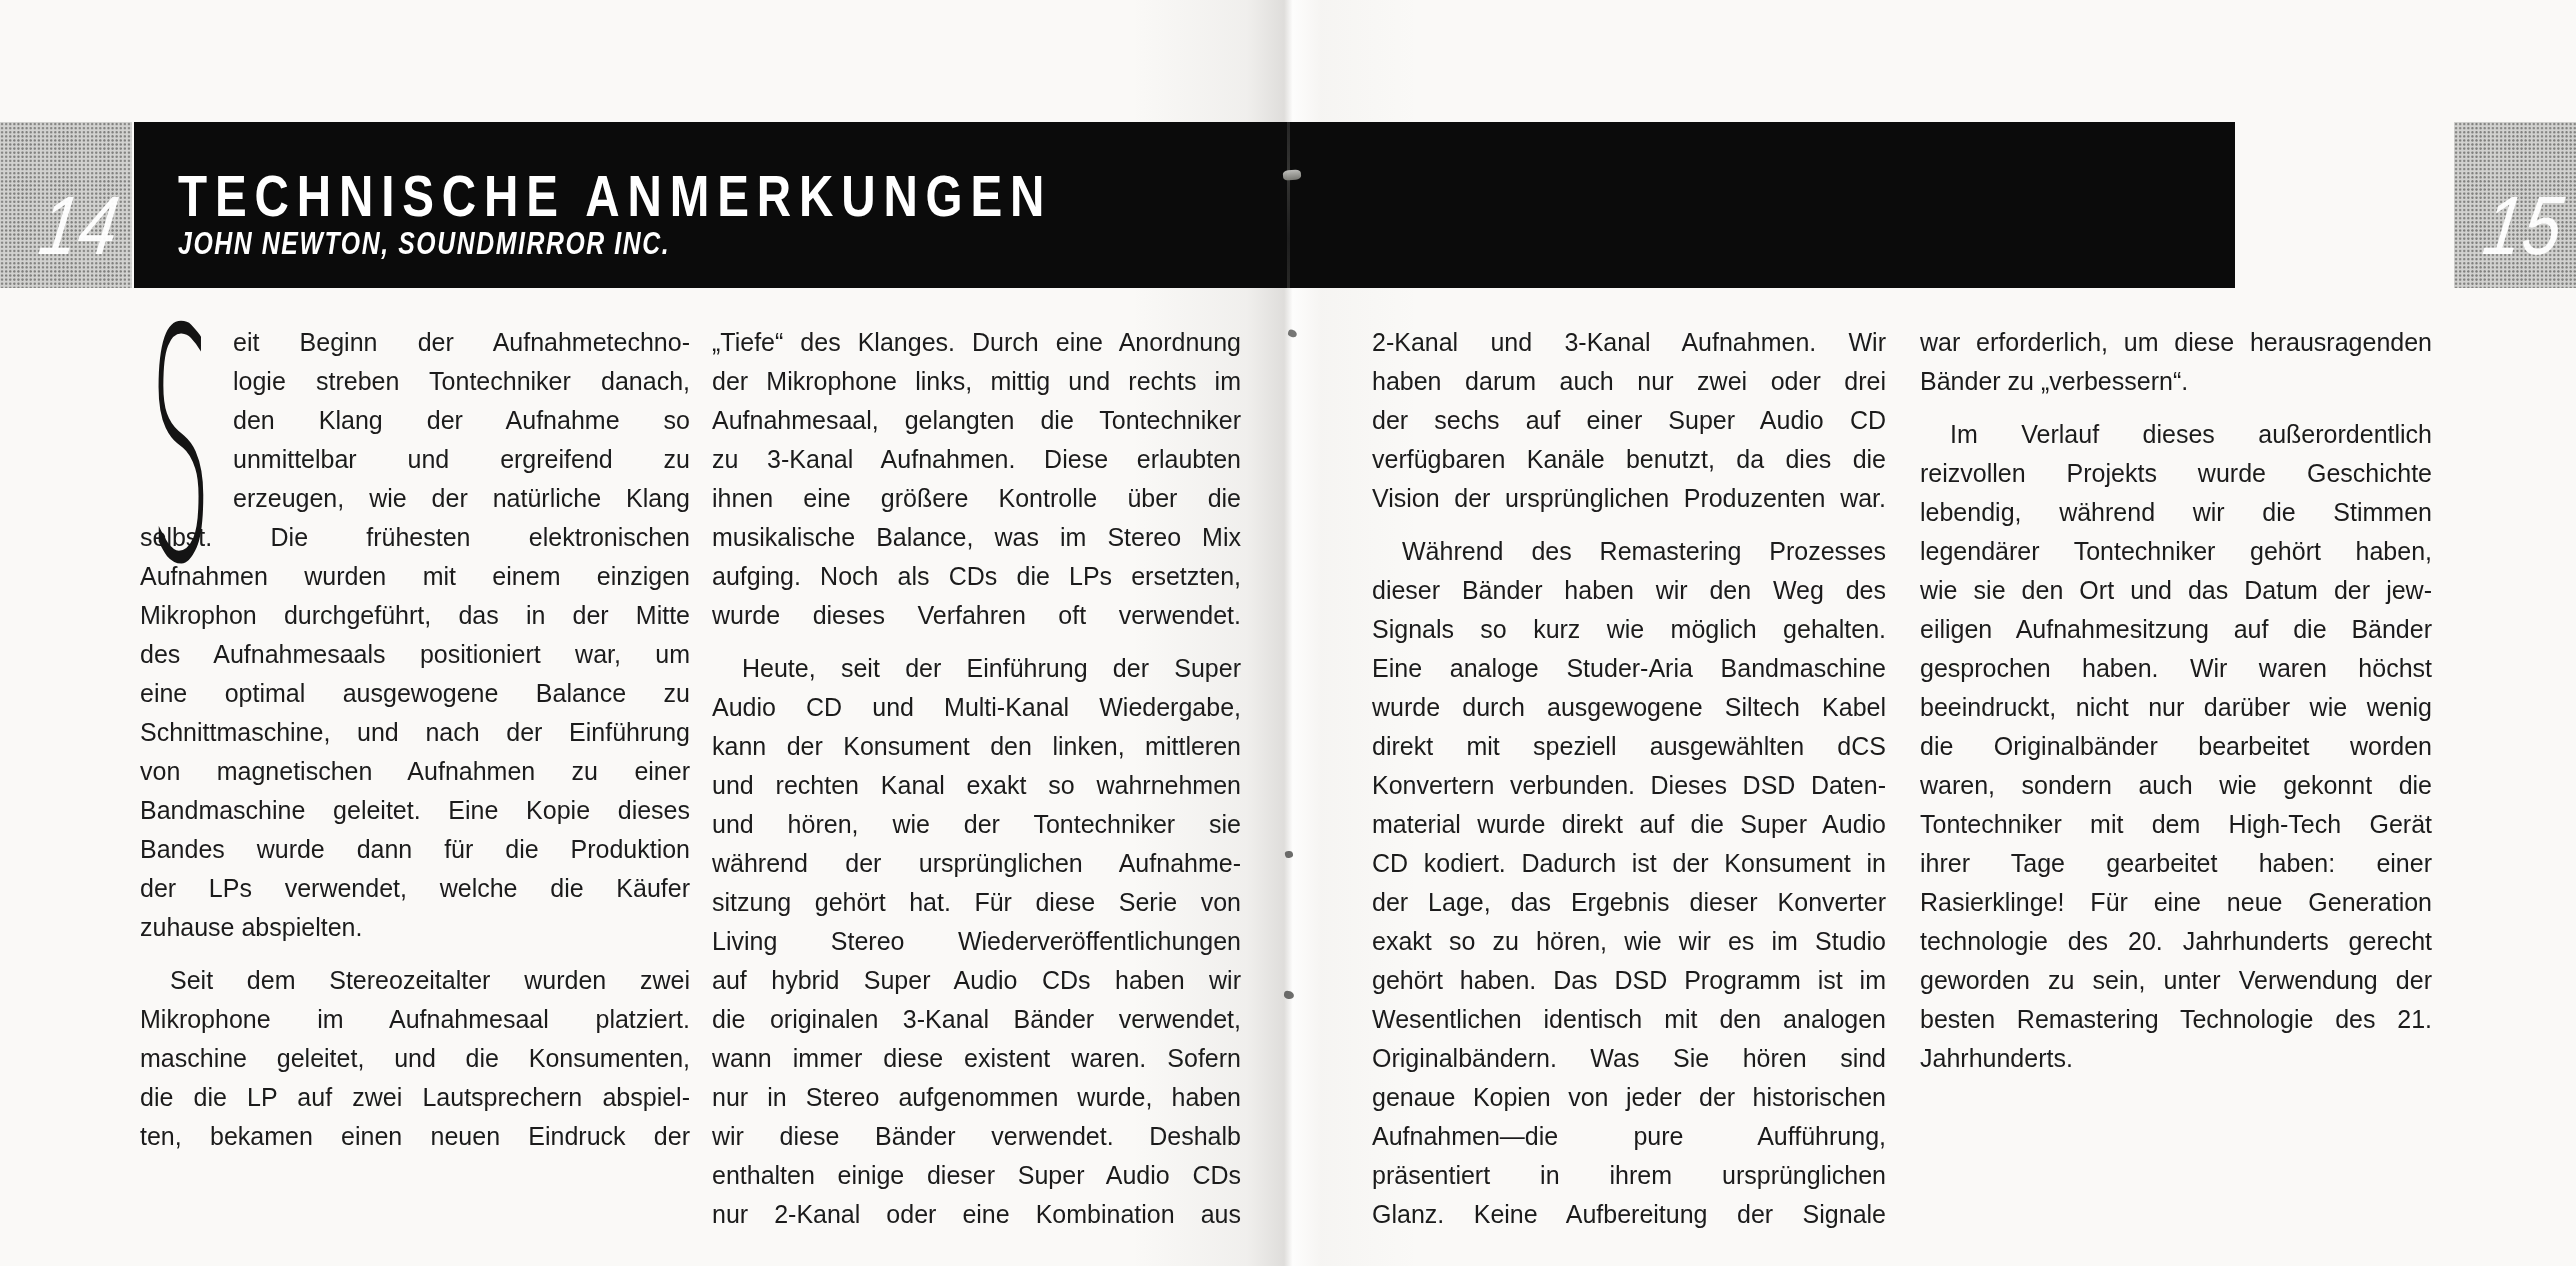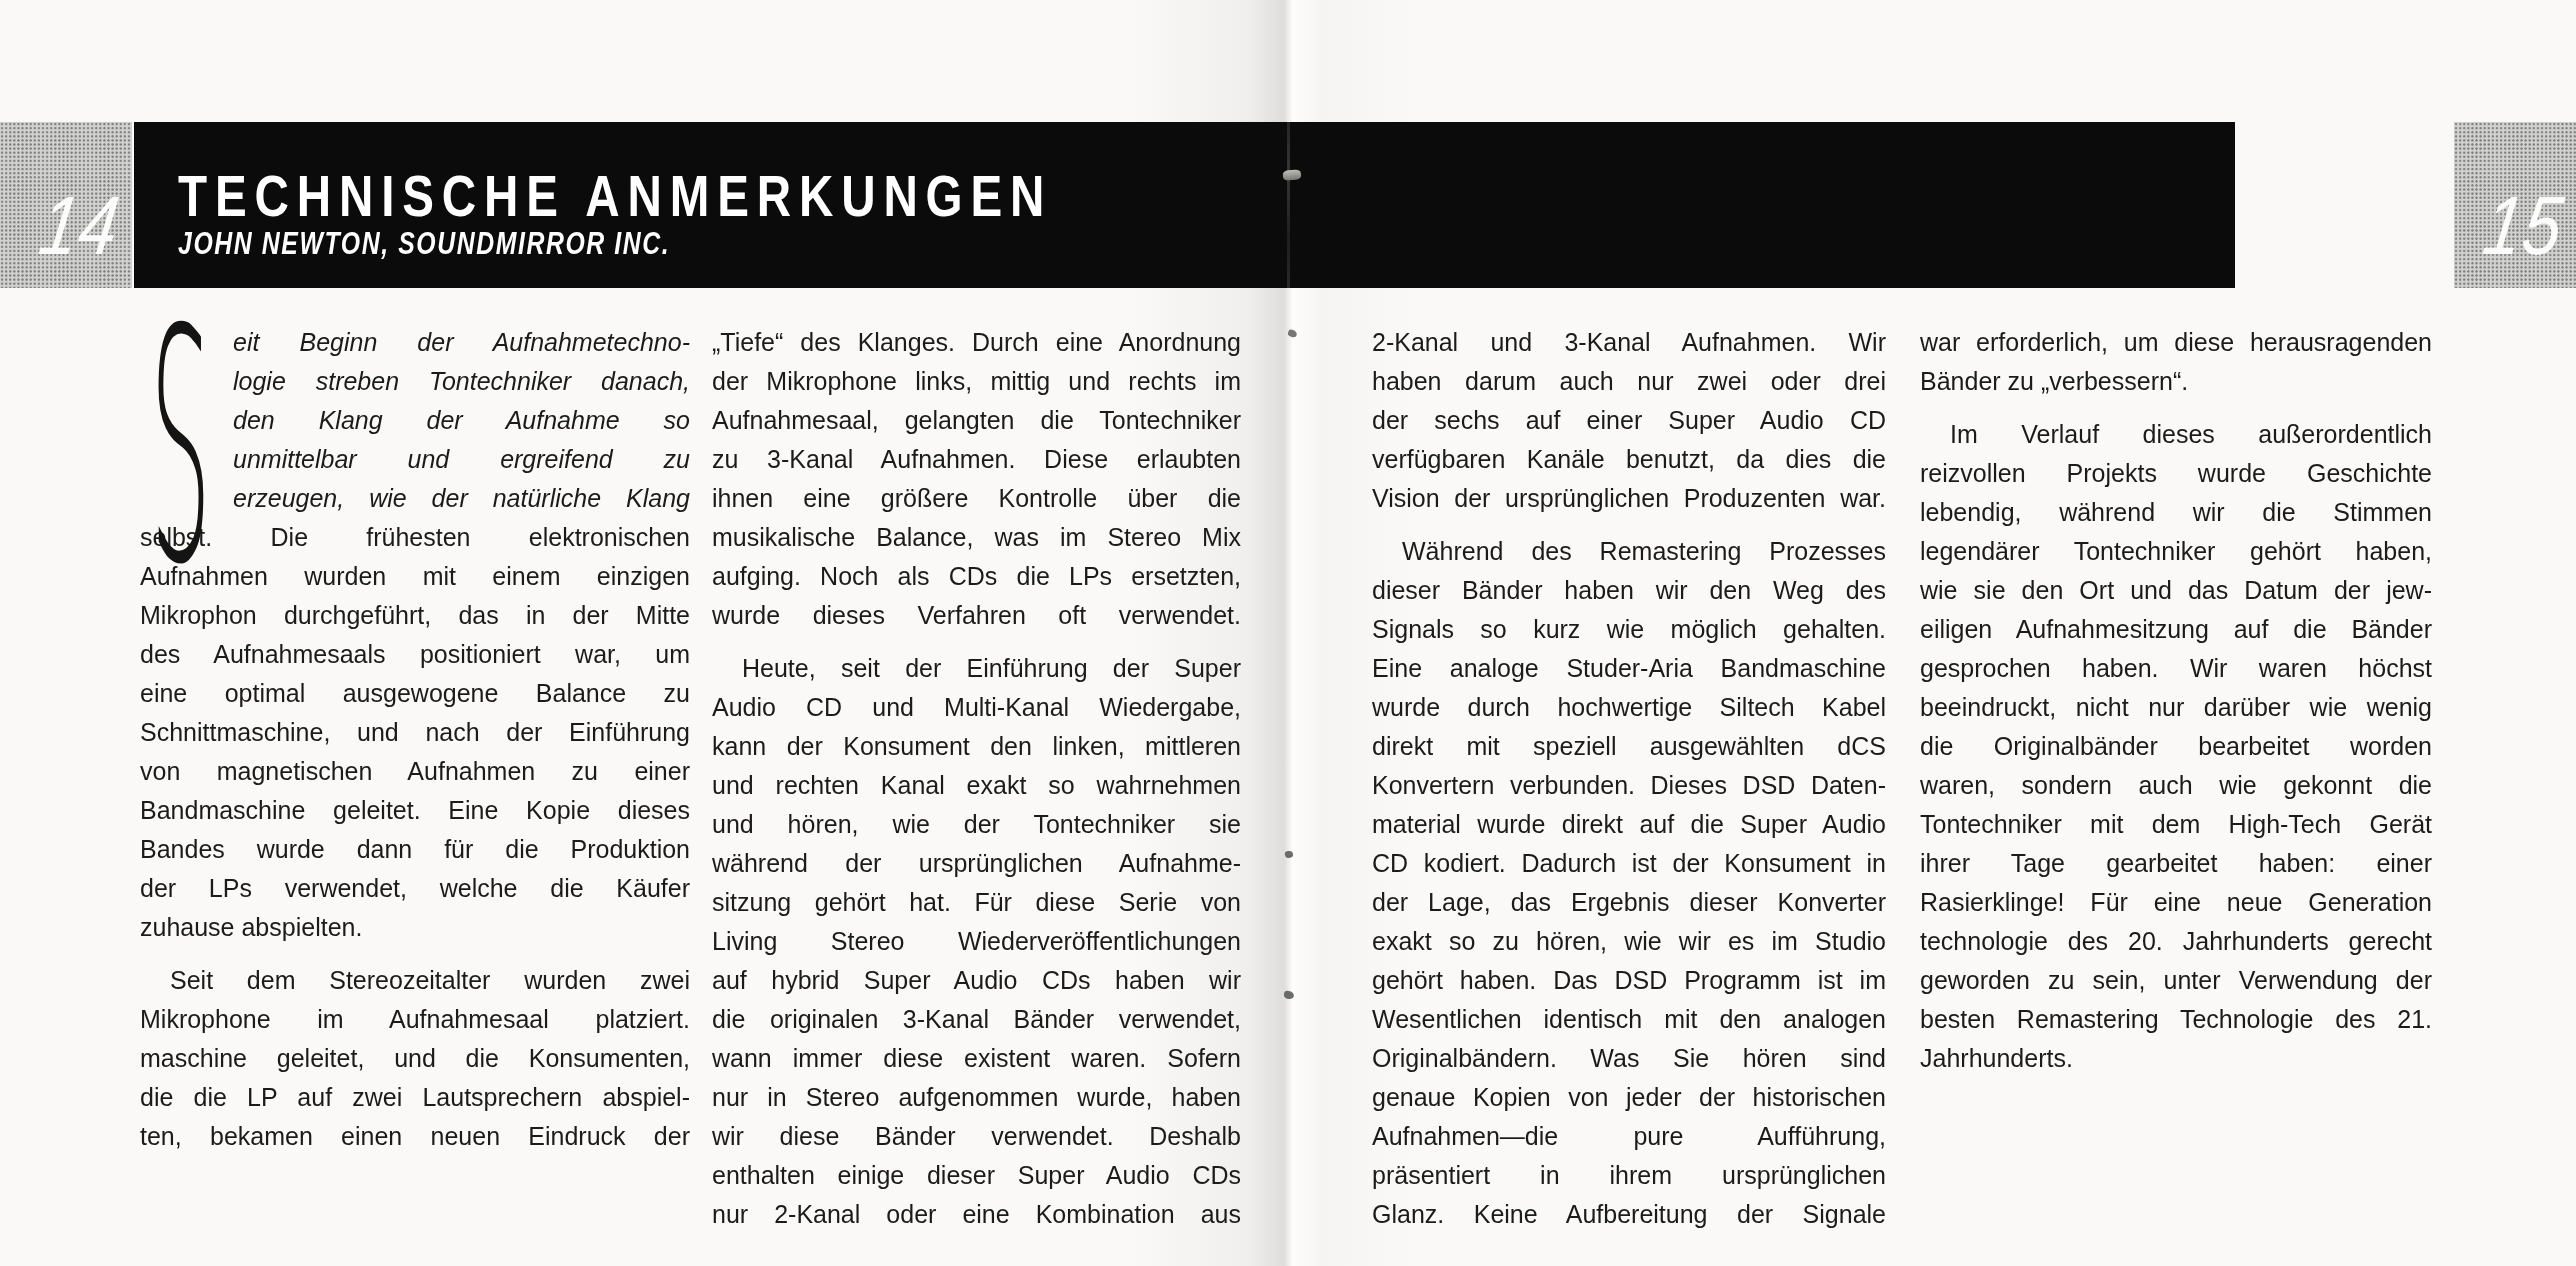--- a/index.html
+++ b/index.html
@@ -98,21 +98,21 @@
   #col3 { left: 1372px; width: 514px; }
   #col4 { left: 1920px; width: 512px; }
 
   .line {
     height: 39px; line-height: 39px;
     text-align: justify; text-align-last: justify;
     white-space: normal; overflow: hidden;
   }
   .line.end    { text-align-last: left; }
   .line.pstart { text-indent: 30px; margin-top: 14px; }
-  .line.dcofs  { margin-left: 93px; font-style: italic; }
+  .line.dcofs  { margin-left: 93px; }
 
   .dropcap {
     position: absolute; left: 9.6px; top: -35px;
     font-family: "DejaVu Sans", "Liberation Sans", sans-serif;
     font-weight: 200;
     font-size: 321px; line-height: 321px;
     color: #141414;
     transform: scaleX(0.30);
     transform-origin: left top;
     letter-spacing: 0;
@@ -196,21 +196,21 @@
   <div class="col" id="col3">
       <div class="line">2-Kanal und 3-Kanal Aufnahmen. Wir</div>
       <div class="line">haben darum auch nur zwei oder drei</div>
       <div class="line">der sechs auf einer Super Audio CD</div>
       <div class="line">verfügbaren Kanäle benutzt, da dies die</div>
       <div class="line">Vision der ursprünglichen Produzenten war.</div>
       <div class="line pstart">Während des Remastering Prozesses</div>
       <div class="line">dieser Bänder haben wir den Weg des</div>
       <div class="line">Signals so kurz wie möglich gehalten.</div>
       <div class="line">Eine analoge Studer-Aria Bandmaschine</div>
-      <div class="line">wurde durch hochwertige Siltech Kabel</div>
+      <div class="line">wurde durch ausgewogene Siltech Kabel</div>
       <div class="line">direkt mit speziell ausgewählten dCS</div>
       <div class="line">Konvertern verbunden. Dieses DSD Daten-</div>
       <div class="line">material wurde direkt auf die Super Audio</div>
       <div class="line">CD kodiert. Dadurch ist der Konsument in</div>
       <div class="line">der Lage, das Ergebnis dieser Konverter</div>
       <div class="line">exakt so zu hören, wie wir es im Studio</div>
       <div class="line">gehört haben. Das DSD Programm ist im</div>
       <div class="line">Wesentlichen identisch mit den analogen</div>
       <div class="line">Originalbändern. Was Sie hören sind</div>
       <div class="line">genaue Kopien von jeder der historischen</div>

